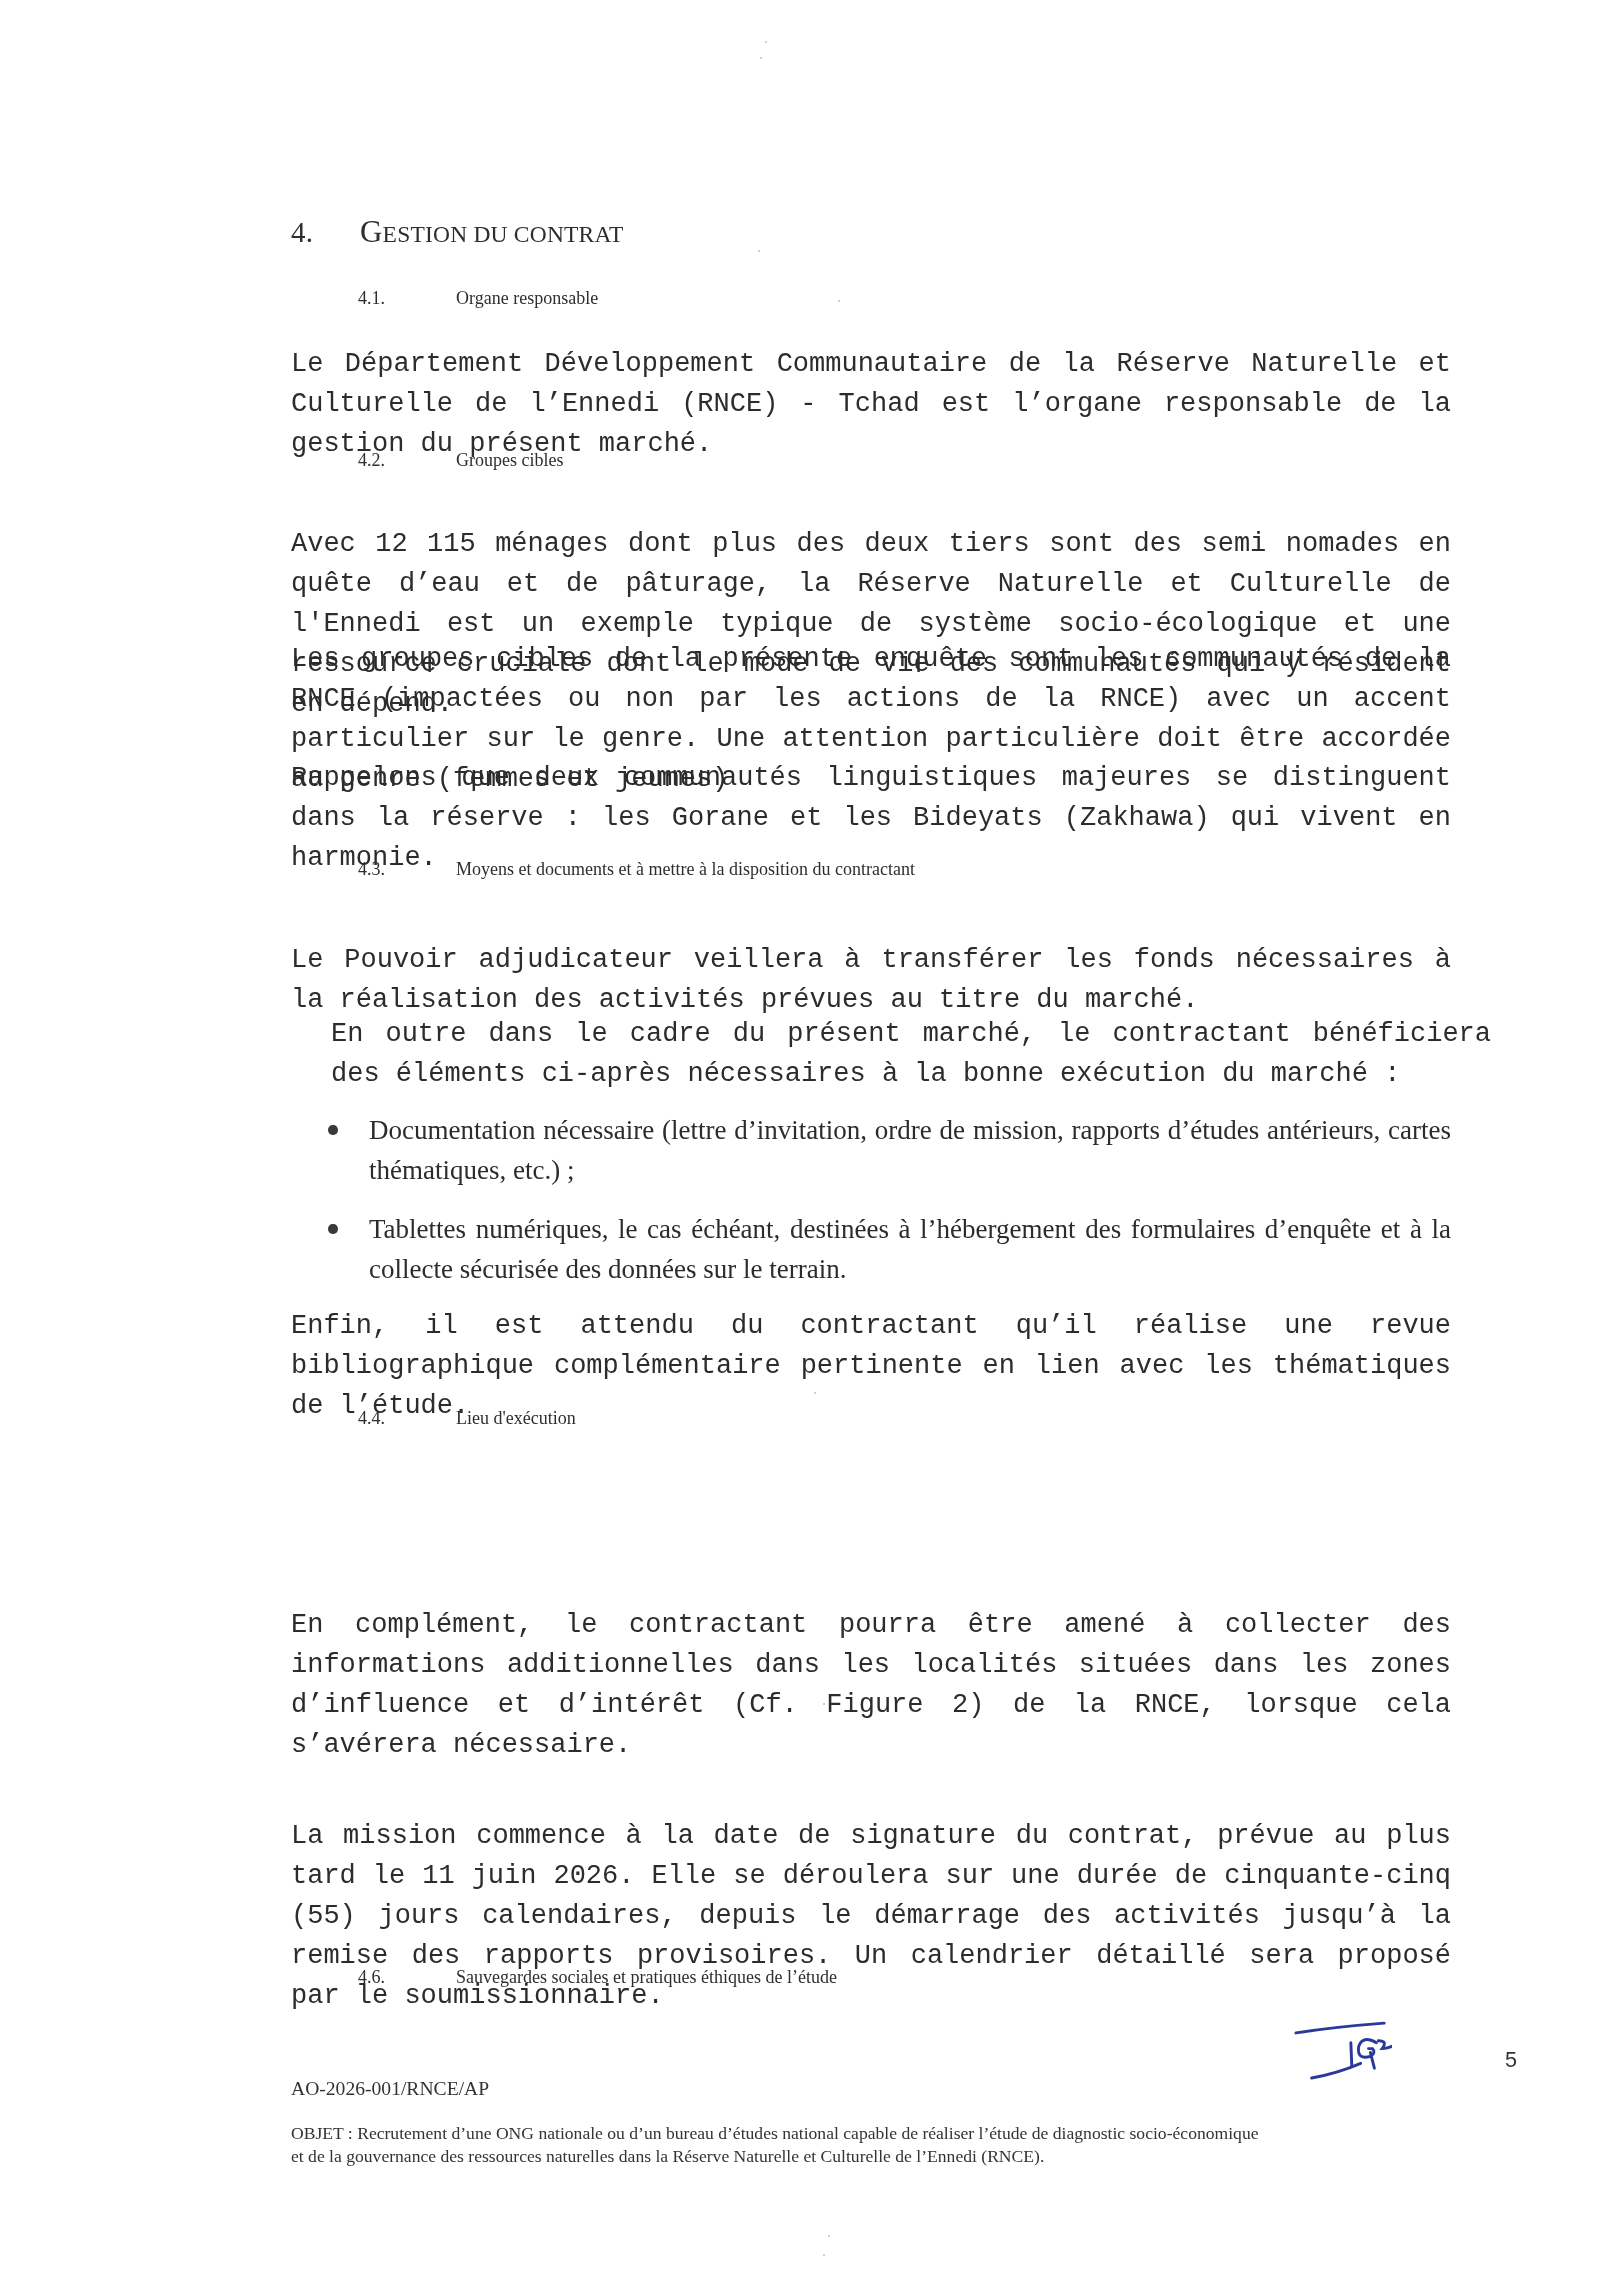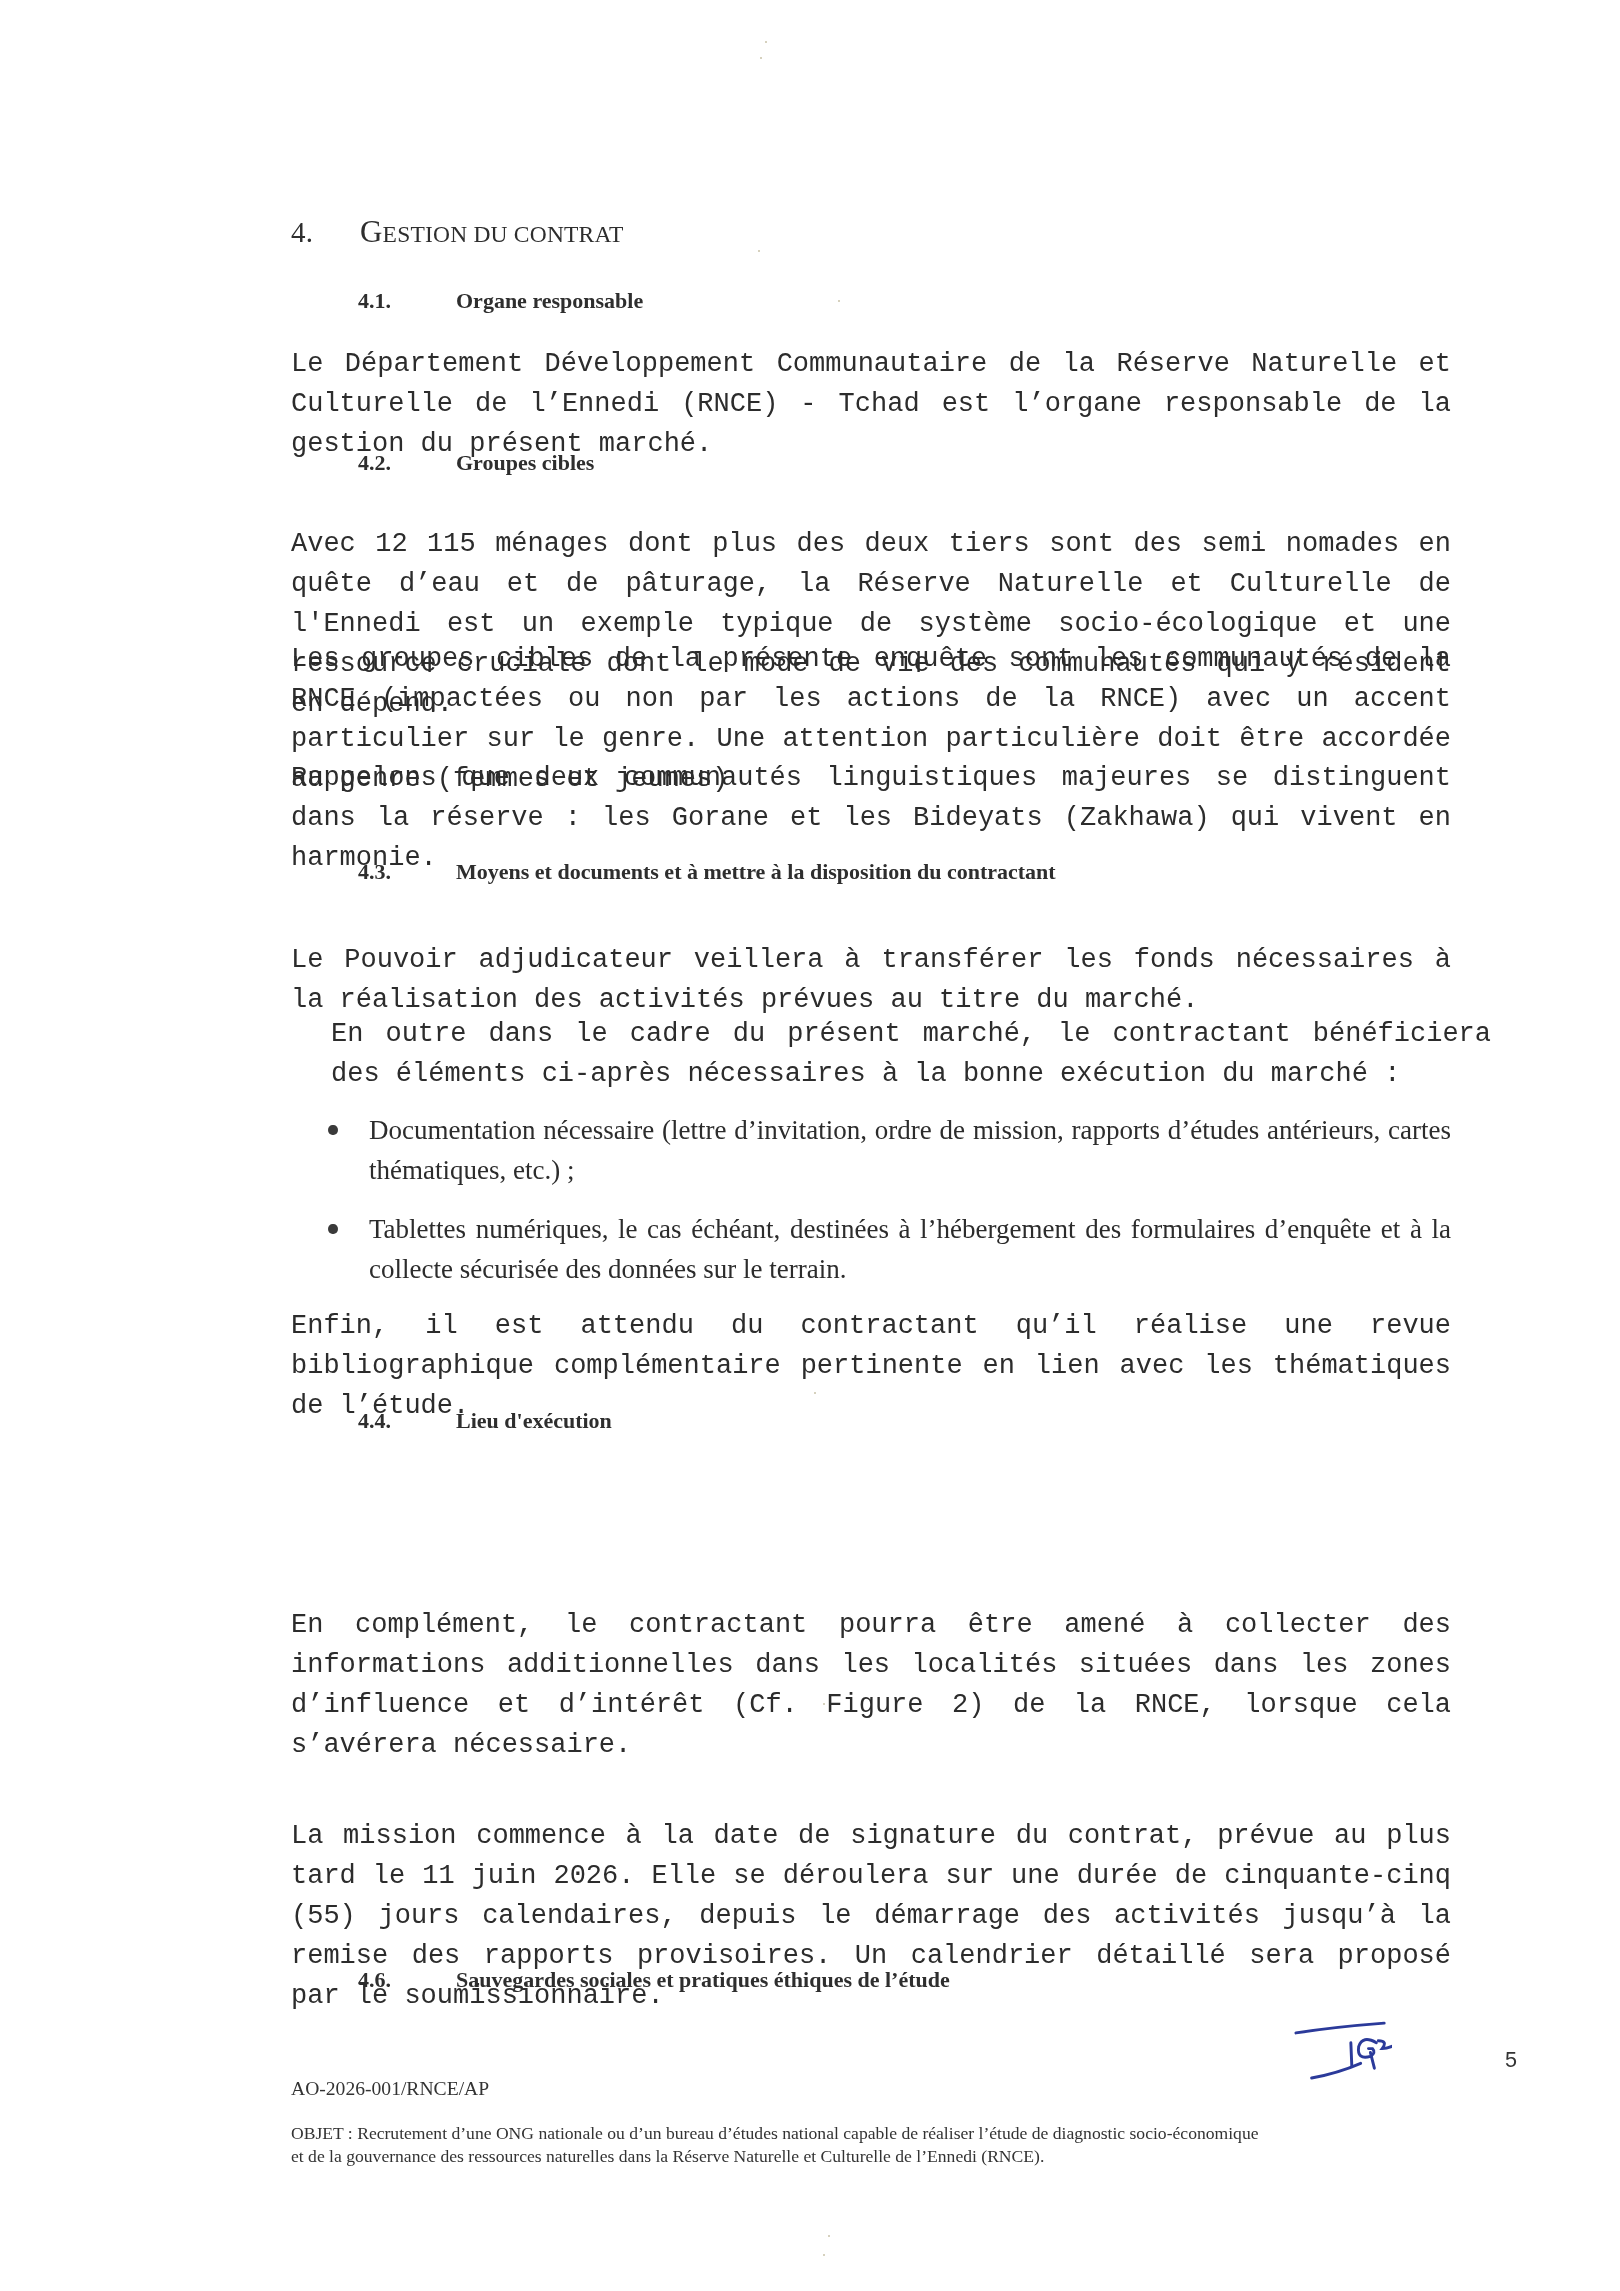--- a/index.html
+++ b/index.html
@@ -3,21 +3,21 @@
 <meta charset="utf-8">
 <style>
   html, body { margin: 0; padding: 0; background: #ffffff; }
   body { width: 1620px; height: 2292px; position: relative; overflow: hidden;
          font-family: "Liberation Serif", "DejaVu Serif", serif; color: #2a2a2a; }
   .page { position: absolute; left: 0; top: 0; width: 1620px; height: 2292px; }
   .h1 { position: absolute; left: 291px; top: 214px; font-size: 29px; font-weight: normal; color: #2e2e2e; letter-spacing: 0.2px; }
   .h1 .num { display: inline-block; width: 69px; }
   .h1 .big { font-size: 31px; }
   .h1 .small { font-size: 23.5px; }
-  .h2 { position: absolute; left: 358px; font-size: 22px; font-weight: bold; color: #2e2e2e; white-space: nowrap; }
+  .h2 { position: absolute; left: 358px; font-size: 18px; font-weight: normal; color: #2e2e2e; white-space: nowrap; }
   .h2 .num { display: inline-block; width: 98px; }
   .p { position: absolute; left: 291px; width: 1160px; font-size: 27px; line-height: 40px; text-align: justify; color: #2c2c2c; font-family: Liberation Mono, monospace; }
   .bullet { position: absolute; left: 328px; width: 1123px; font-size: 27px; line-height: 40px; text-align: justify; color: #2c2c2c; }
   .bullet .dot { position: absolute; left: 0; top: 14.7px; width: 9.8px; height: 10.8px; border-radius: 50%; background: #3a3a3a; }
   .bullet .txt { margin-left: 41px; display: block; }
   .footer-ref { position: absolute; left: 291px; top: 2078px; font-size: 19.6px; color: #333; text-align: center; }
   .footer-obj { position: absolute; left: 291px; top: 2122px; width: 1176px; font-size: 17.6px; line-height: 22.5px; color: #333; }
   .page-num { position: absolute; left: 1505px; top: 2047px; font-family: "Liberation Sans", sans-serif; font-size: 21.6px; color: #333; }
   .signature { position: absolute; left: 1294px; top: 2019px; width: 98px; height: 69px; }
   .speck { position: absolute; width: 2px; height: 2px; background: #c9c2a8; border-radius: 50%; }

